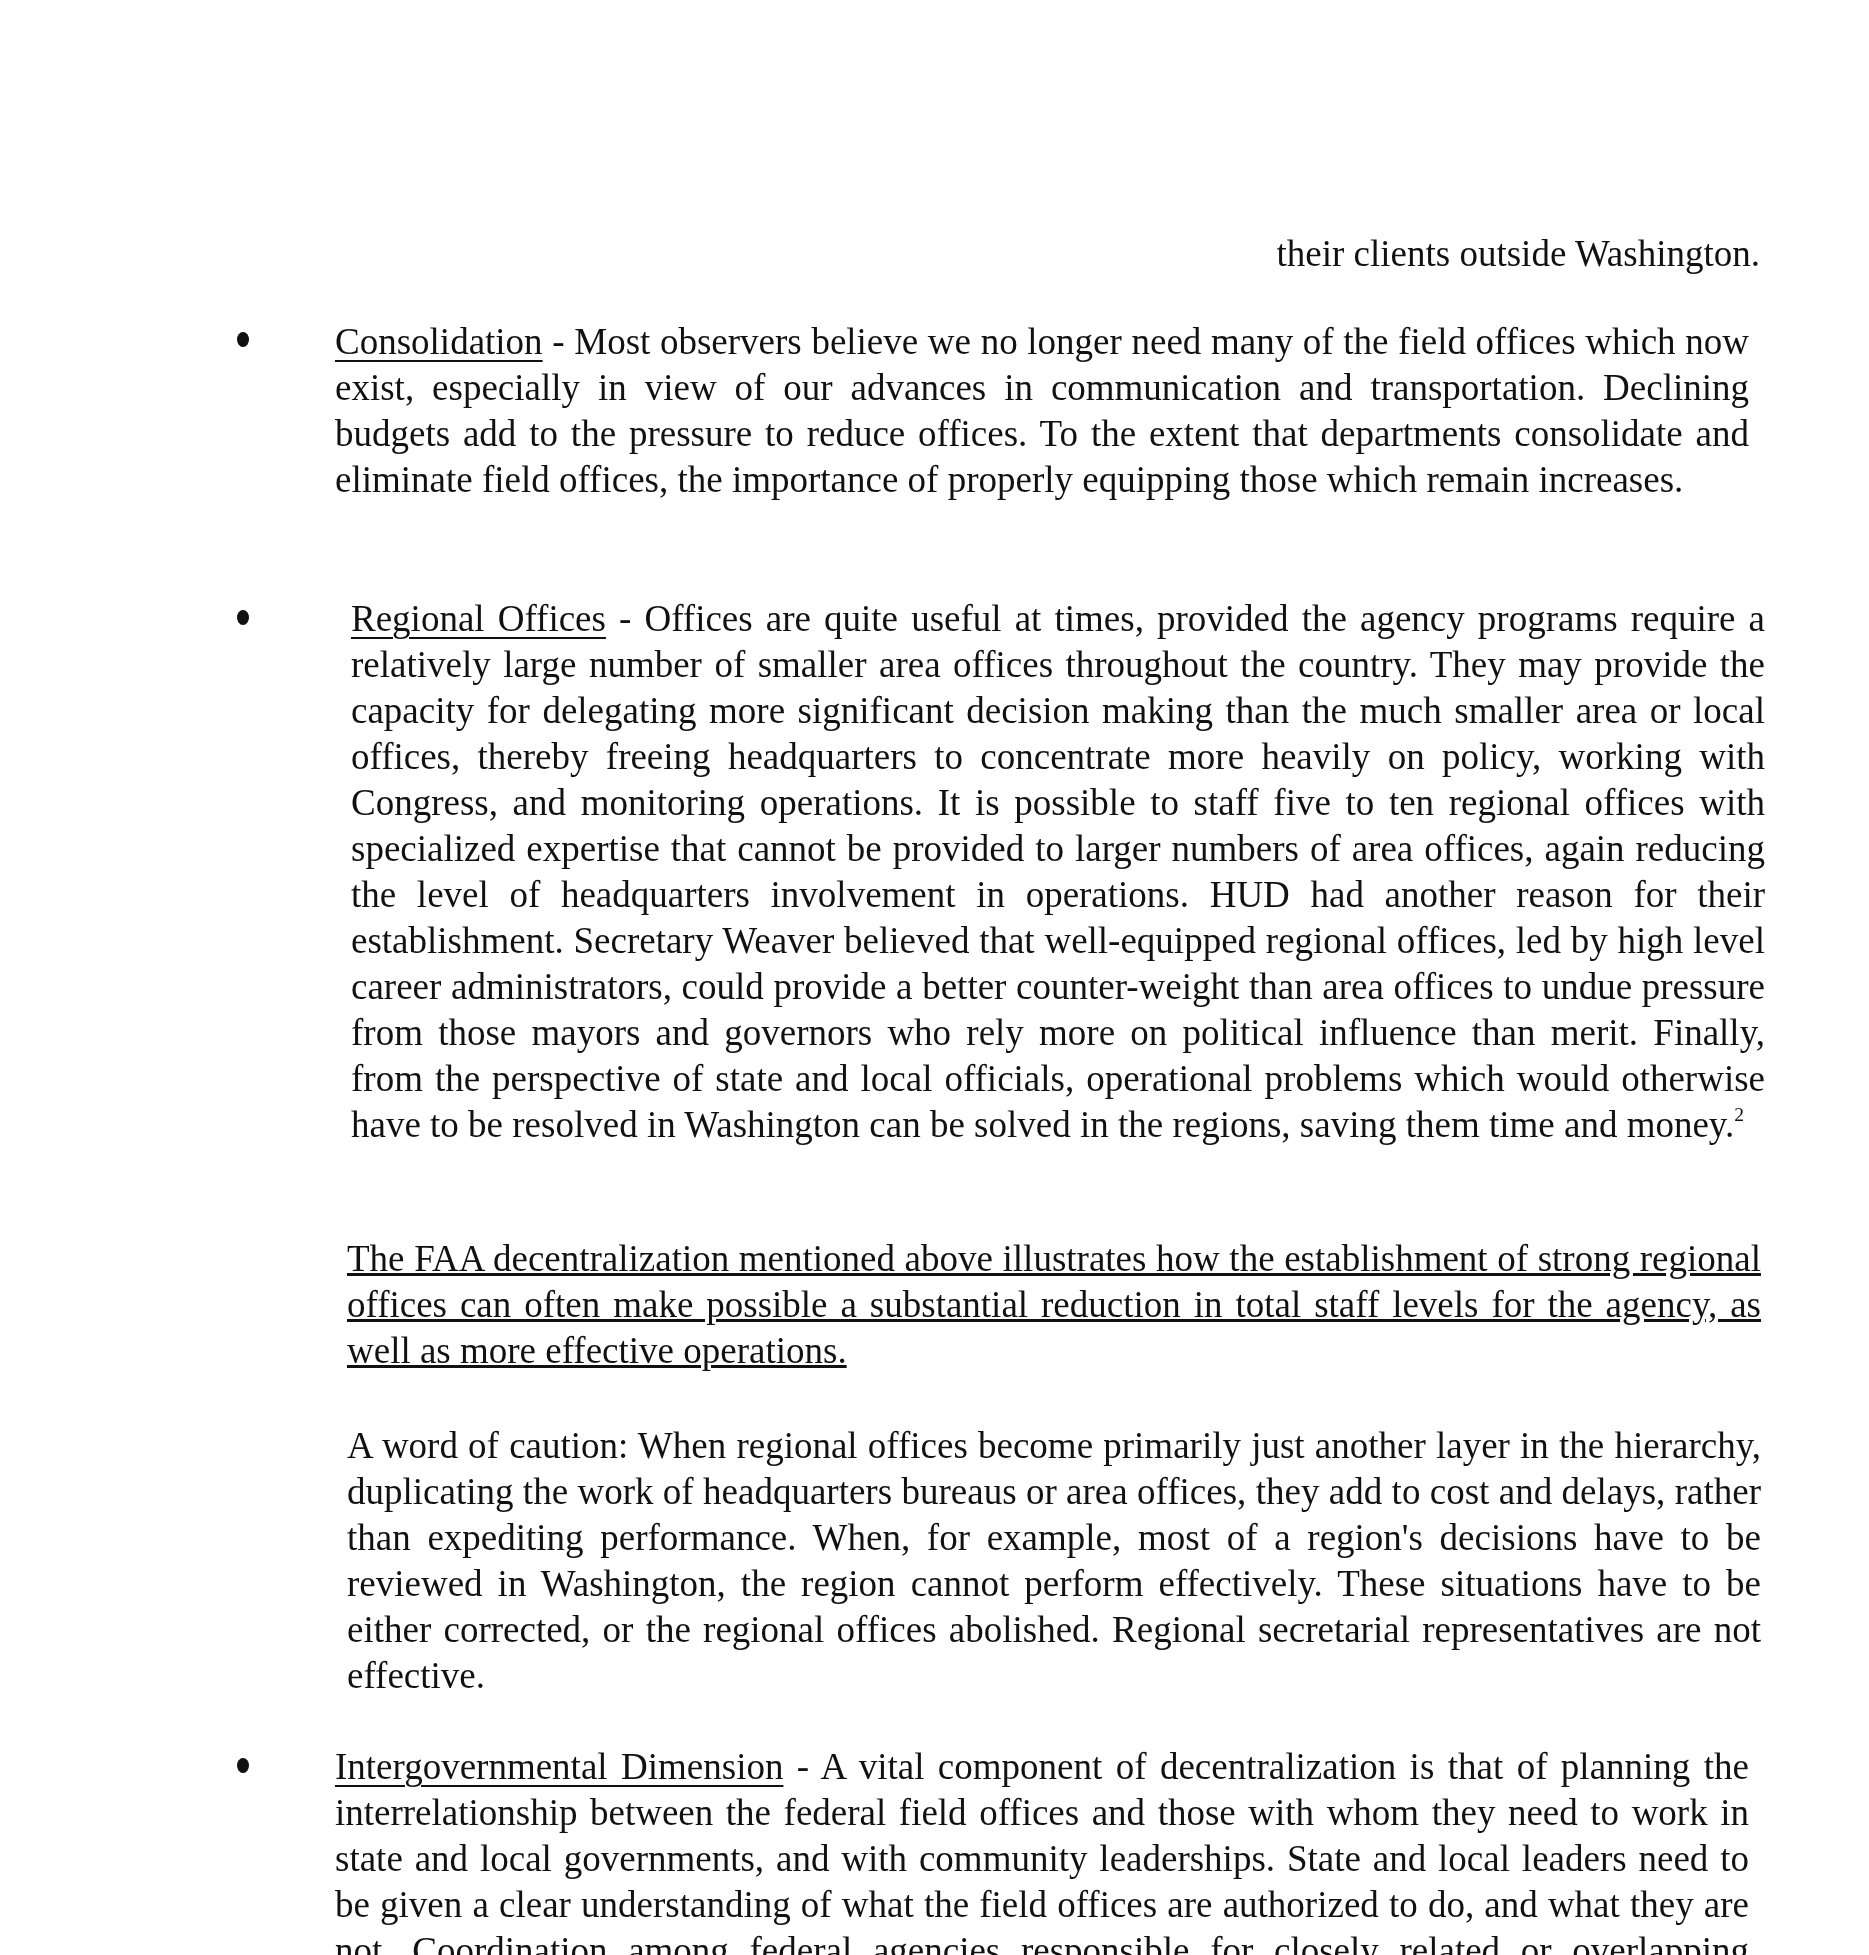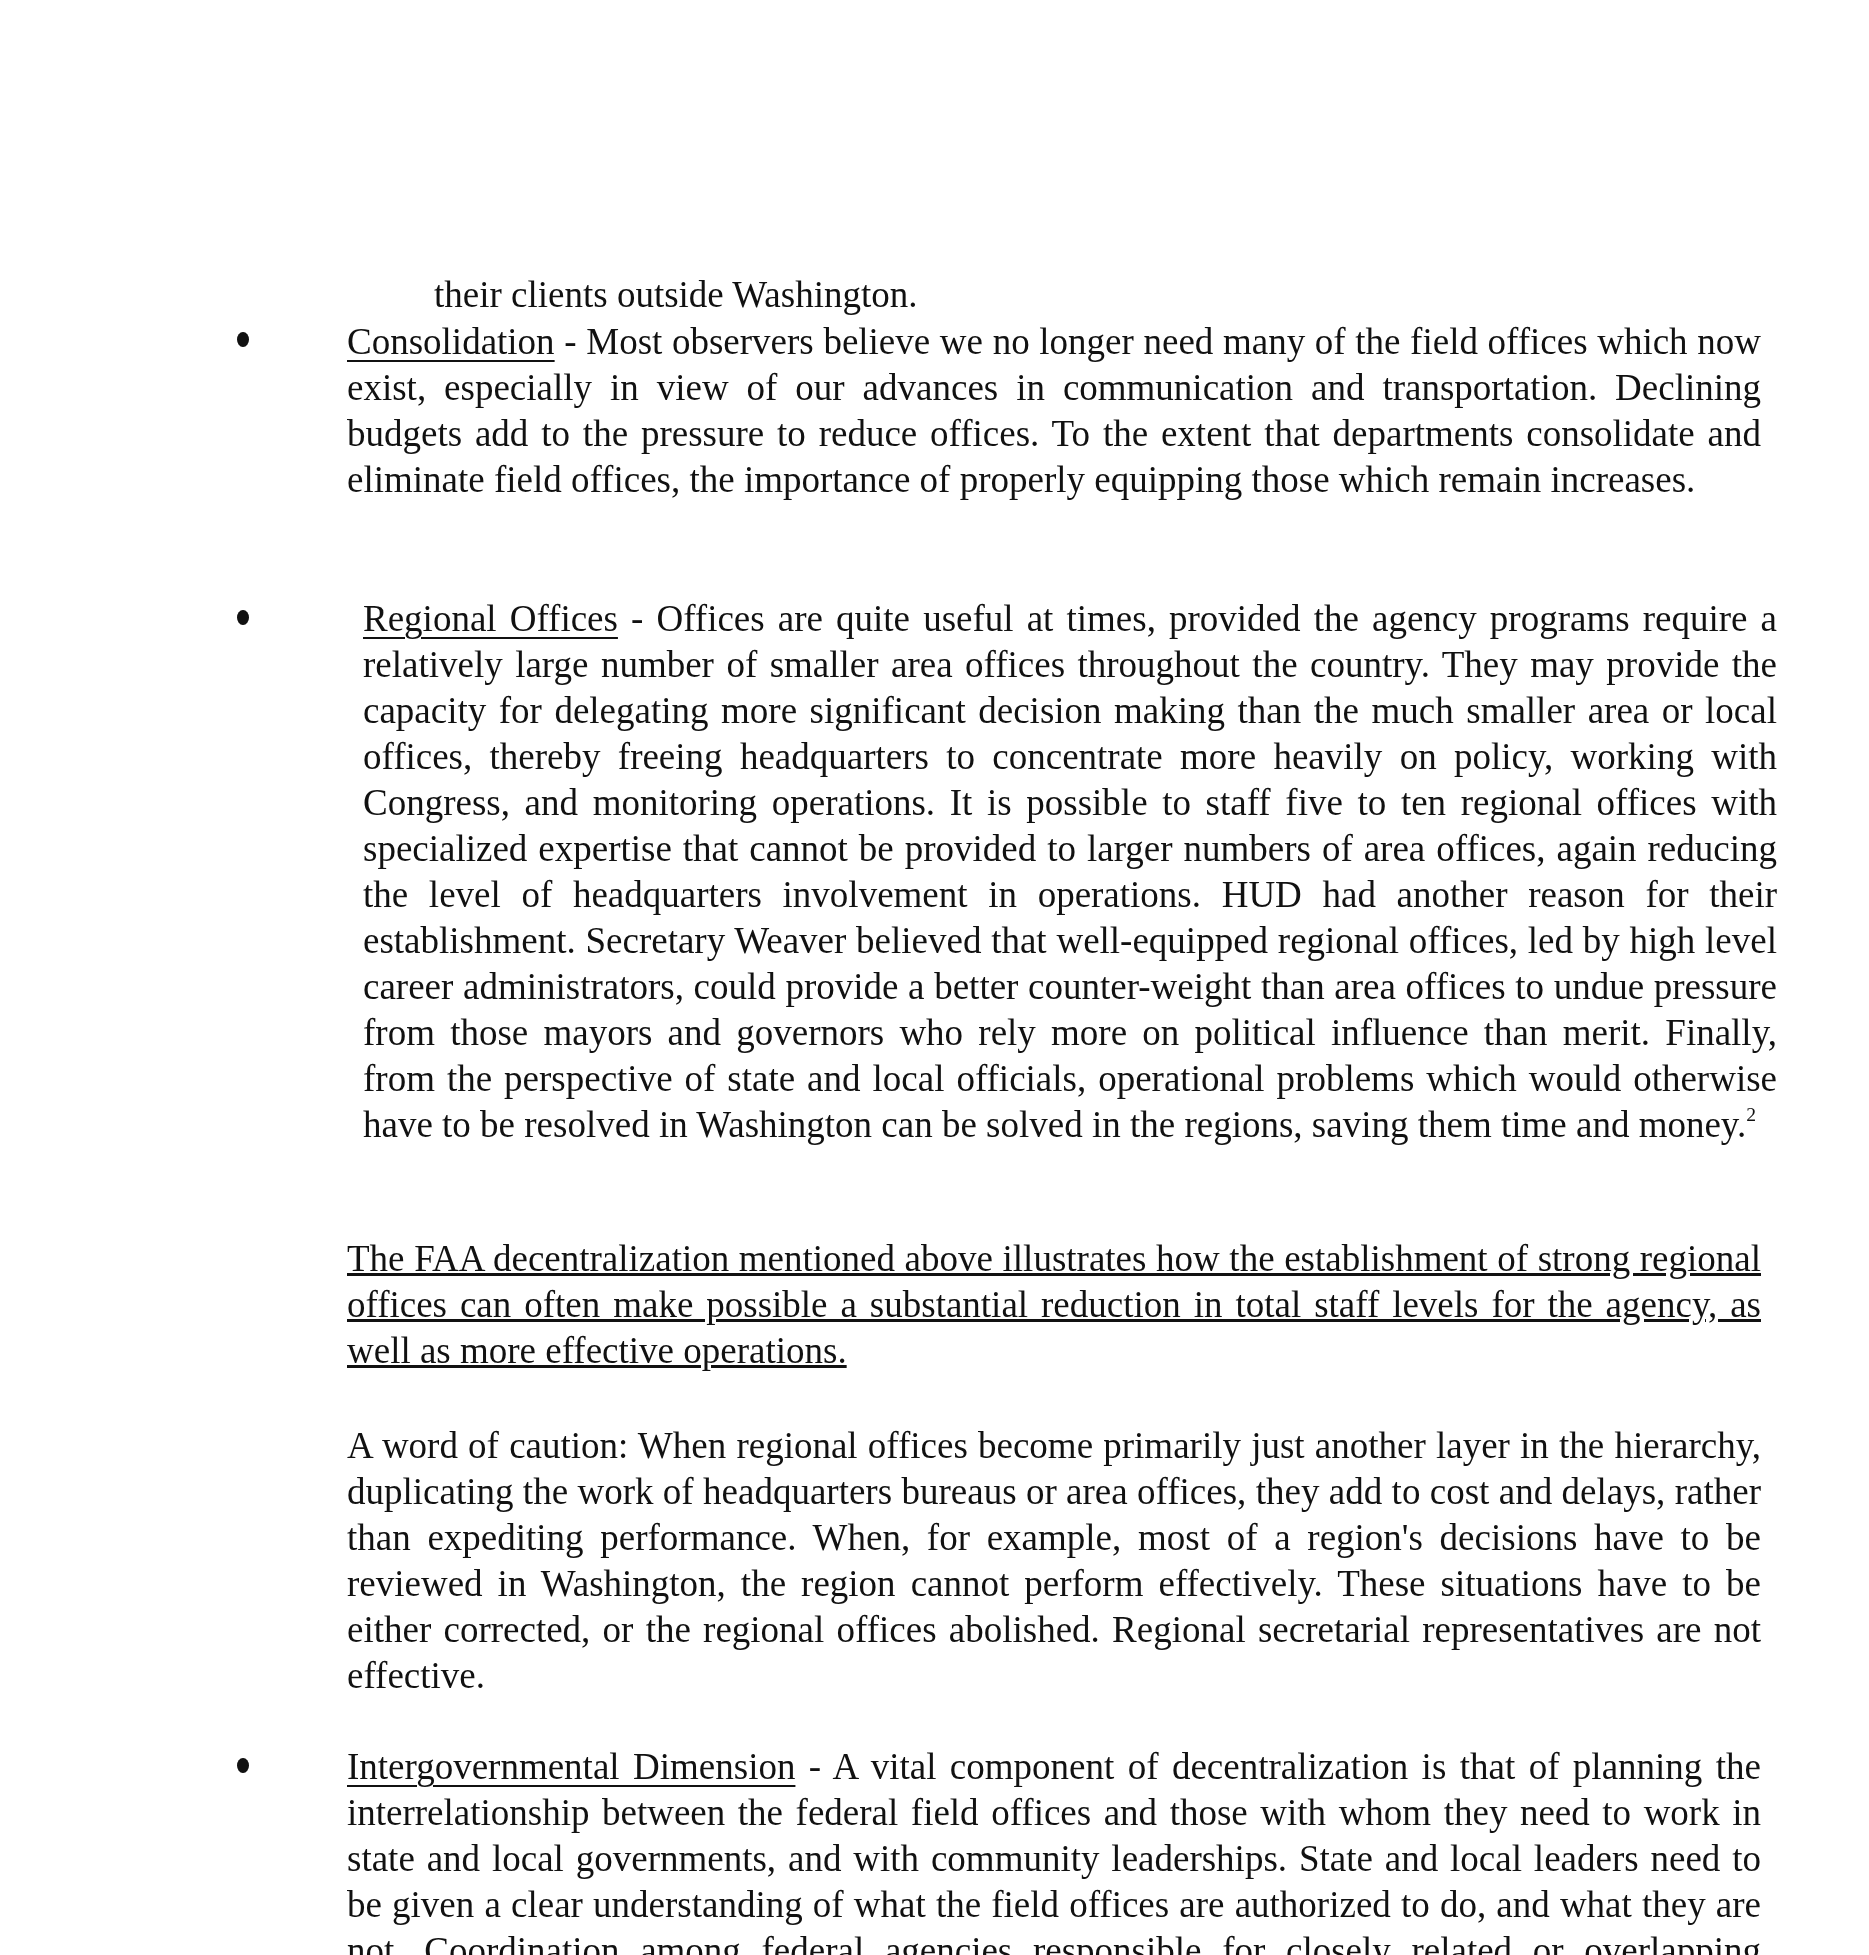--- a/index.html
+++ b/index.html
@@ -1,22 +1,22 @@
 <!DOCTYPE html>
 <html style="font-size:6.3px"><head>
 <meta charset="utf-8">
 <style>
   html, body { margin: 0; padding: 0; background: #ffffff; }
   body { width: 1870px; height: 2558px; position: relative; overflow: hidden;
          font-family: "Liberation Serif", "DejaVu Serif", serif; color: #111; }
   .page { position: absolute; left: 0; top: 0; width: 1870px; height: 2558px; }
   .p { position: absolute; font-size: 37px; line-height: 46px; text-align: justify; text-align-last: auto; }
-  .cont { left: 434px; top: 231px; width: 1291px; text-align: left; margin-top: 41px; }
+  .cont { left: 469px; top: 231px; width: 1291px; text-align: right; }
   .bullet { position: absolute; width: 11.7px; height: 15px; border-radius: 50%; background: #111; }
-  .item { left: 347px; width: 1414px; }
+  .item { left: 335px; width: 1414px; }
   .sub { left: 347px; width: 1414px; }
   .u { text-decoration: underline; text-decoration-thickness: 2px; text-underline-offset: 5.5px; }
   sup { font-size: 19.6px; vertical-align: 16.4px; line-height: 0; }
 </style>
 </head>
 <body>
 
 <div class="page">
 
   <div class="p cont">their clients outside Washington.</div>

